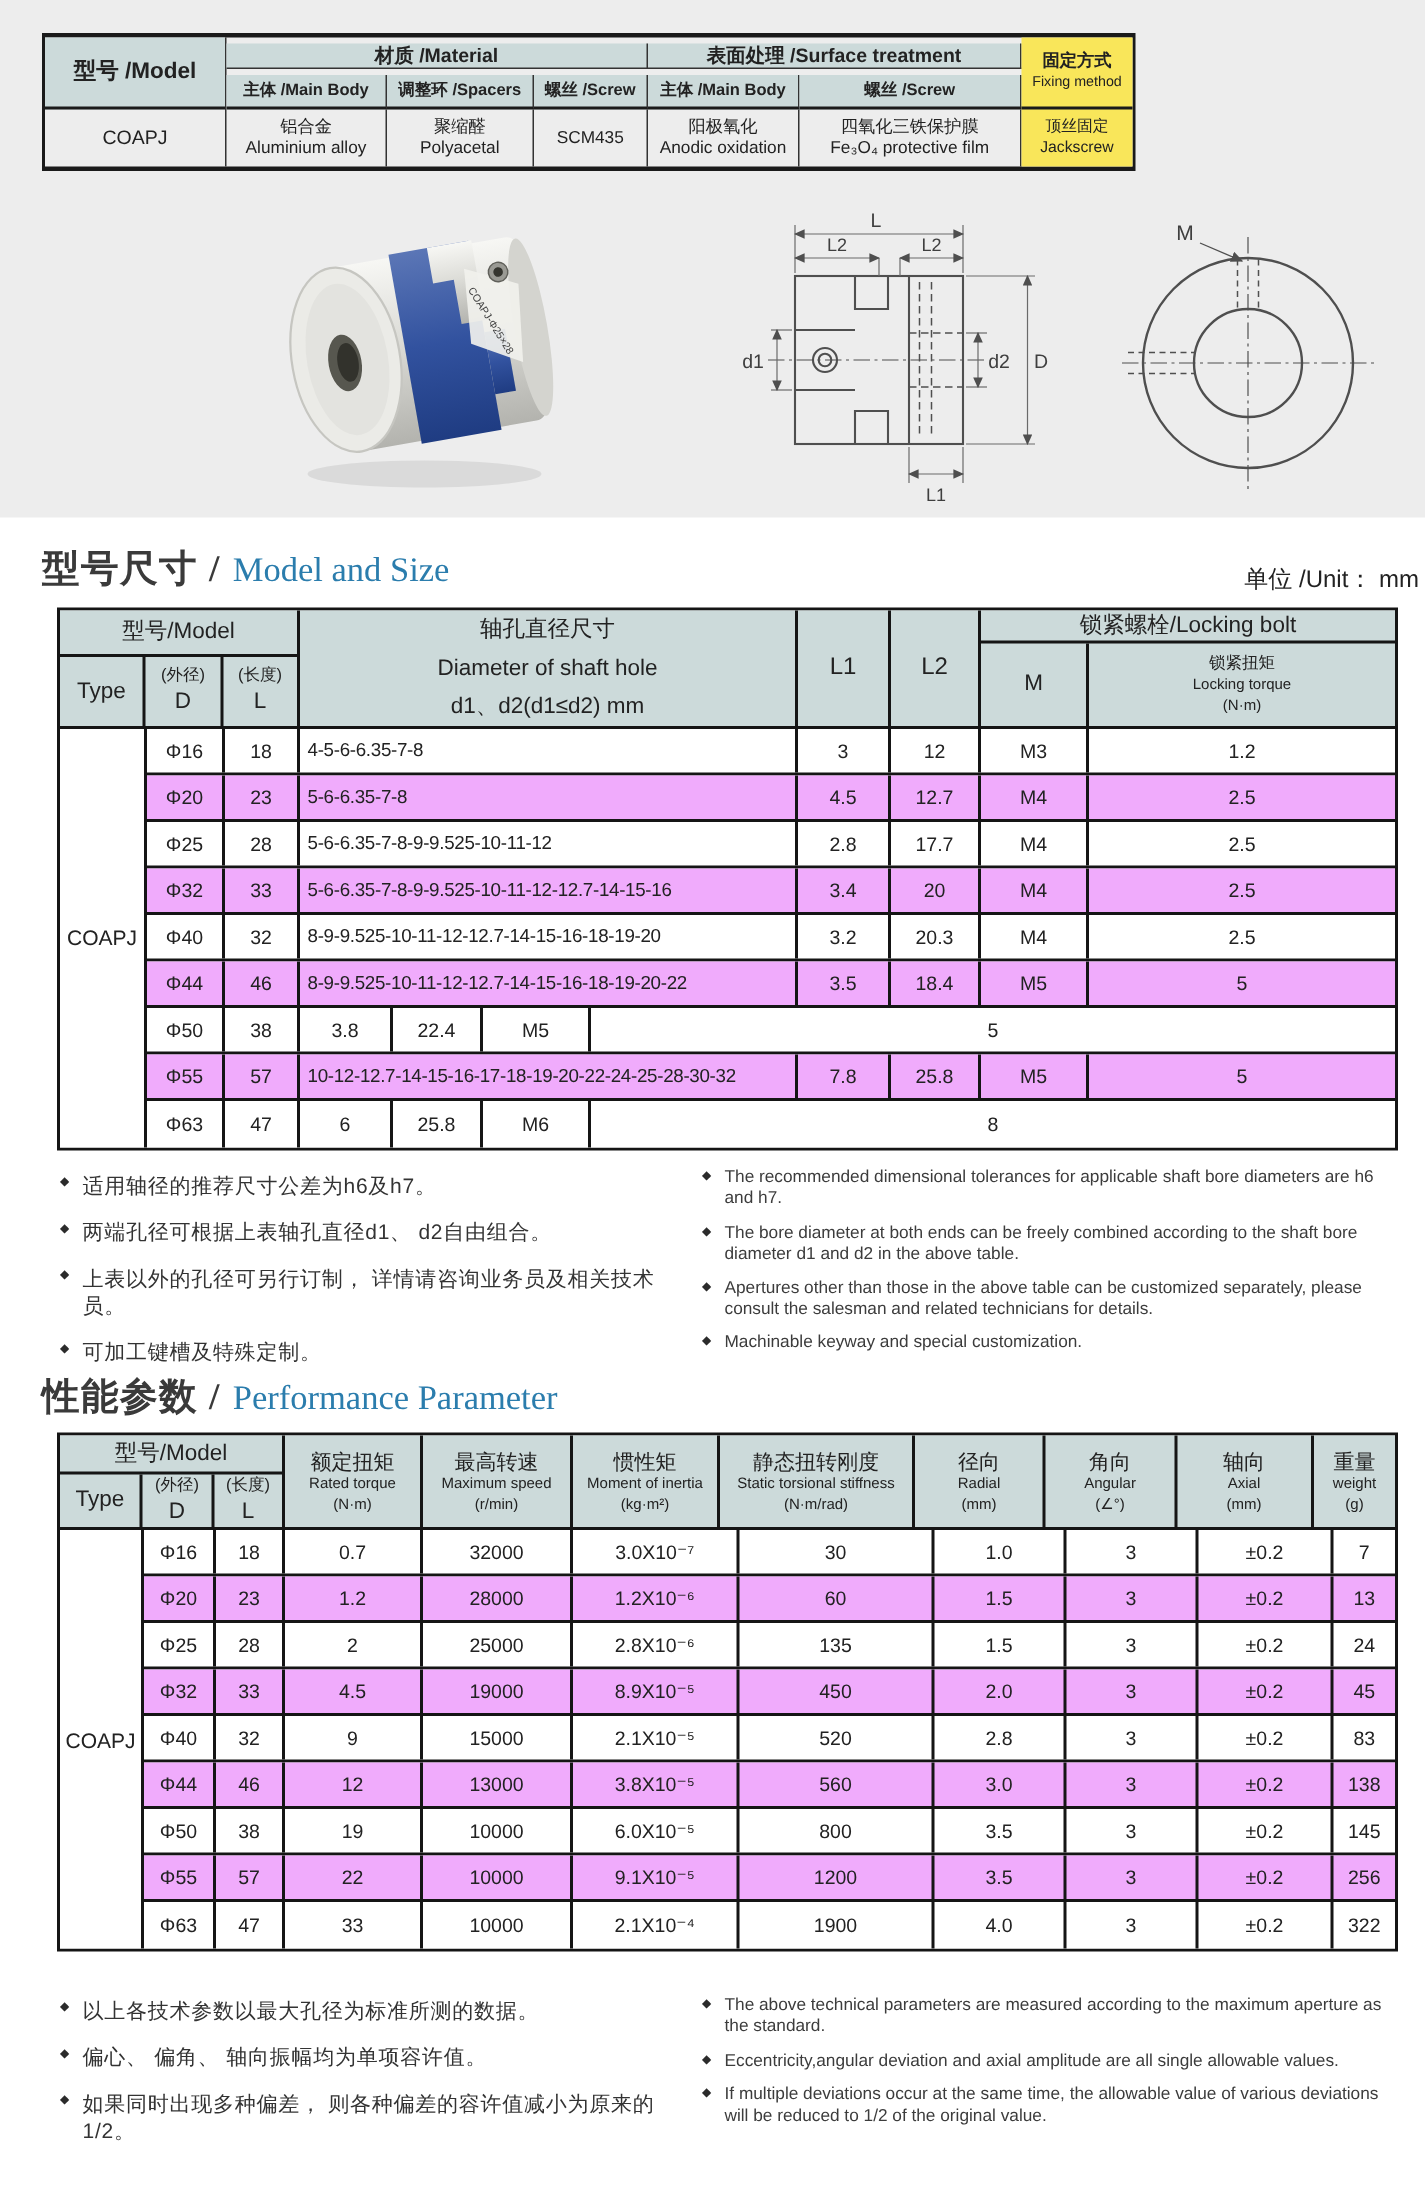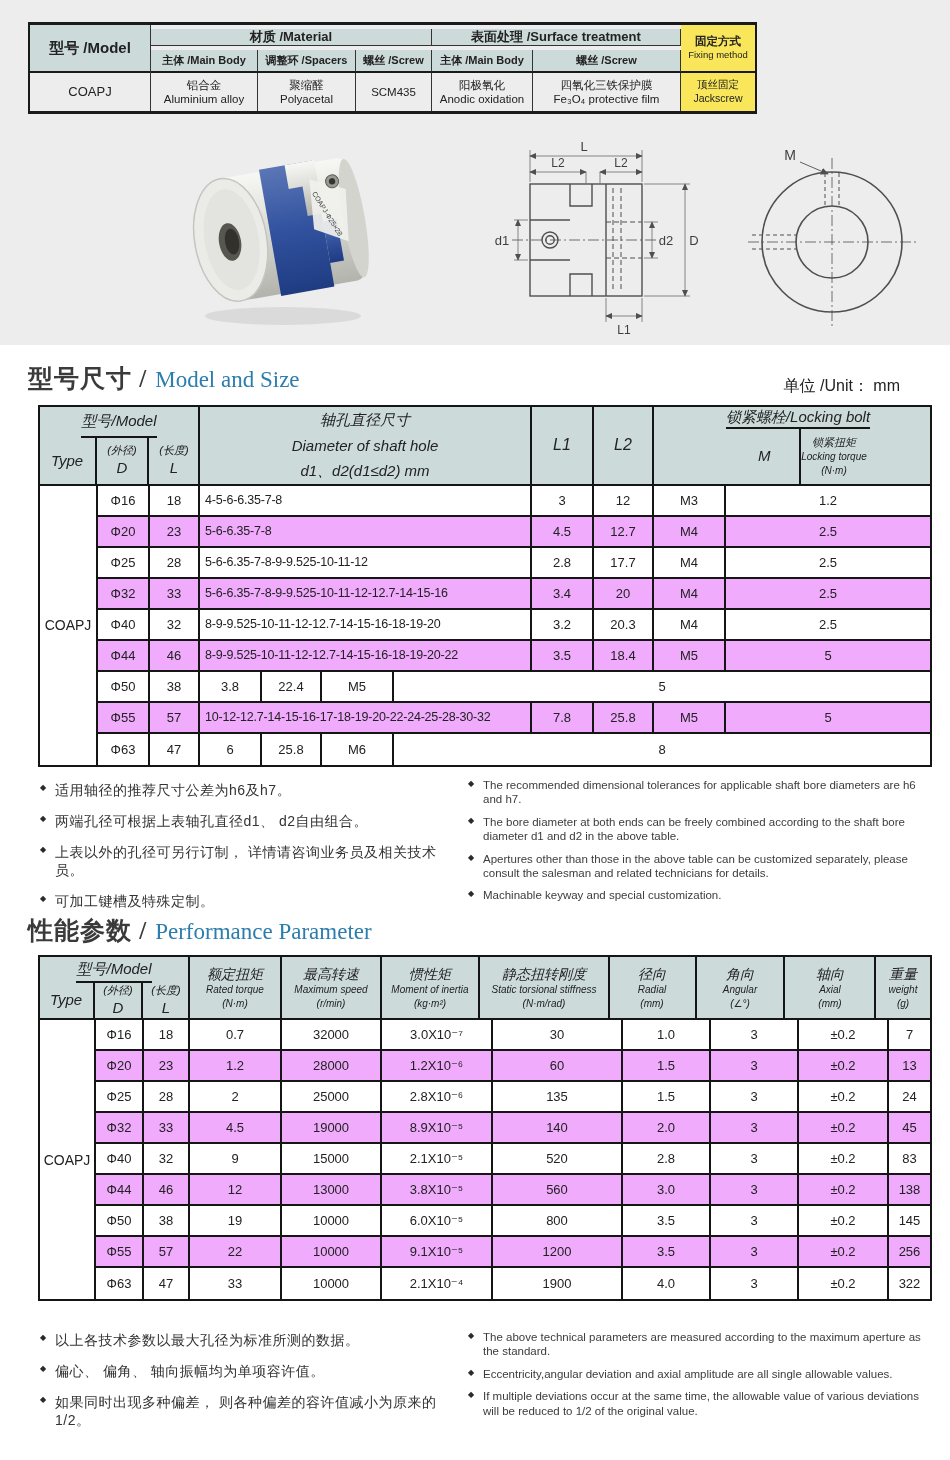--- a/index.html
+++ b/index.html
@@ -31,27 +31,27 @@
   .sc-fix-val{height:38px;font-size:10.5px;line-height:1.3;}
   
   .photo{position:absolute;left:168px;top:130px;}
   .sideview{position:absolute;left:480px;top:126px;}
   .frontview{position:absolute;left:728px;top:130px;}
   svg text{font-family:"Liberation Sans","DejaVu Sans",sans-serif;fill:#3f3f3f;}
   
   .sec-title{position:absolute;left:28px;white-space:nowrap;font-family:Liberation Serif, serif;}
   .sec-title .zh{font-size:25px;font-weight:bold;color:#3a3a3a;letter-spacing:1px;}
   .sec-title .en{font-size:23px;font-weight:500;color:#2b7dad;margin-left:4px;}
-  .unit-note{position:absolute;left:610px;top:376px;width:290px;text-align:right;font-size:16px;color:#222;}
+  .unit-note{position:absolute;left:656px;top:376px;width:290px;text-align:right;font-size:16px;color:#222;}
   
   .dtable{position:absolute;left:38px;width:890px;border:2px solid #151515;background:#fff;}
   .dtable *{box-sizing:border-box;}
   .thead{display:flex;border-bottom:2px solid #151515;background:#ccdada;}
-  .hcell{display:flex;align-items:center;justify-content:center;flex-direction:column;
-         text-align:center;border-right:2px solid #151515;line-height:1.35;font-style:italic;}
+  .hcell{display:flex;justify-content:center;flex-direction:column;
+         text-align:center;border-right:2px solid #151515;line-height:1.35;}
   .hcell.nbr{border-right:none;}
   .hz{font-size:14px;} .he{font-size:10px;} .hu{font-size:10px;}
   .hsplit{display:flex;flex-direction:column;}
   .hsplit-top{display:flex;align-items:center;justify-content:center;border-bottom:2px solid #151515;font-size:15px;}
   .hsplit-bot{display:flex;flex:1;}
   .tbody{display:flex;}
   .tcol{display:flex;align-items:center;justify-content:center;border-right:2px solid #151515;
         font-size:14px;background:#fff;}
   .rows{flex:1;display:flex;flex-direction:column;}
   .drow{display:flex;height:31px;border-bottom:2px solid #151515;background:#fff;}
@@ -60,21 +60,21 @@
   .dc{display:flex;align-items:center;justify-content:center;border-right:2px solid #151515;
       font-size:13px;text-align:center;}
   .dc.last{border-right:none;flex:1;}
   .dc.left{justify-content:flex-start;padding-left:5px;font-size:12.5px;letter-spacing:-0.2px;}
   
   .t1 .hm{width:160px;}
   .t1 .hm .hsplit-top{height:31px;}
   .t1 .hb{width:332px;font-size:15px;line-height:1.7;}
   .t1 .hL1{width:62px;font-size:16px;}
   .t1 .hL2{width:60px;font-size:16px;}
-  .t1 .hlock{flex:1;margin-left:12px;}
+  .t1 .hlock{flex:1;}
   .t1 .hty{width:58px;font-size:15px;border-right:2px solid #151515;}
   .t1 .hd{width:52px;border-right:2px solid #151515;}
   .t1 .hl{width:50px;border-right:none;}
   .t1 .hM{width:72px;font-size:15px;border-right:2px solid #151515;}
   .t1 .htq{flex:1;border-right:none;font-size:11px;}
   .w-d{width:52px;} .w-l{width:50px;} .w-b{width:332px;} .w-l1{width:62px;} .w-l2{width:60px;} .w-m{width:72px;}
   .t1 .tcol{width:58px;}
   
   .t2 .h2m{width:150px;}
   .t2 .h2m .hsplit-top{height:26px;}
@@ -517,21 +517,21 @@
             <div class="dc v-ax">±0.2</div>
             <div class="dc last">24</div>
           </div>
 
           <div class="drow" data-hl="y">
             <div class="dc v-d">Φ32</div>
             <div class="dc v-l">33</div>
             <div class="dc v-tq">4.5</div>
             <div class="dc v-sp">19000</div>
             <div class="dc v-in">8.9X10⁻⁵</div>
-            <div class="dc v-st">140</div>
+            <div class="dc v-st">450</div>
             <div class="dc v-ra">2.0</div>
             <div class="dc v-an">3</div>
             <div class="dc v-ax">±0.2</div>
             <div class="dc last">45</div>
           </div>
 
           <div class="drow" data-hl="n">
             <div class="dc v-d">Φ40</div>
             <div class="dc v-l">32</div>
             <div class="dc v-tq">9</div>

